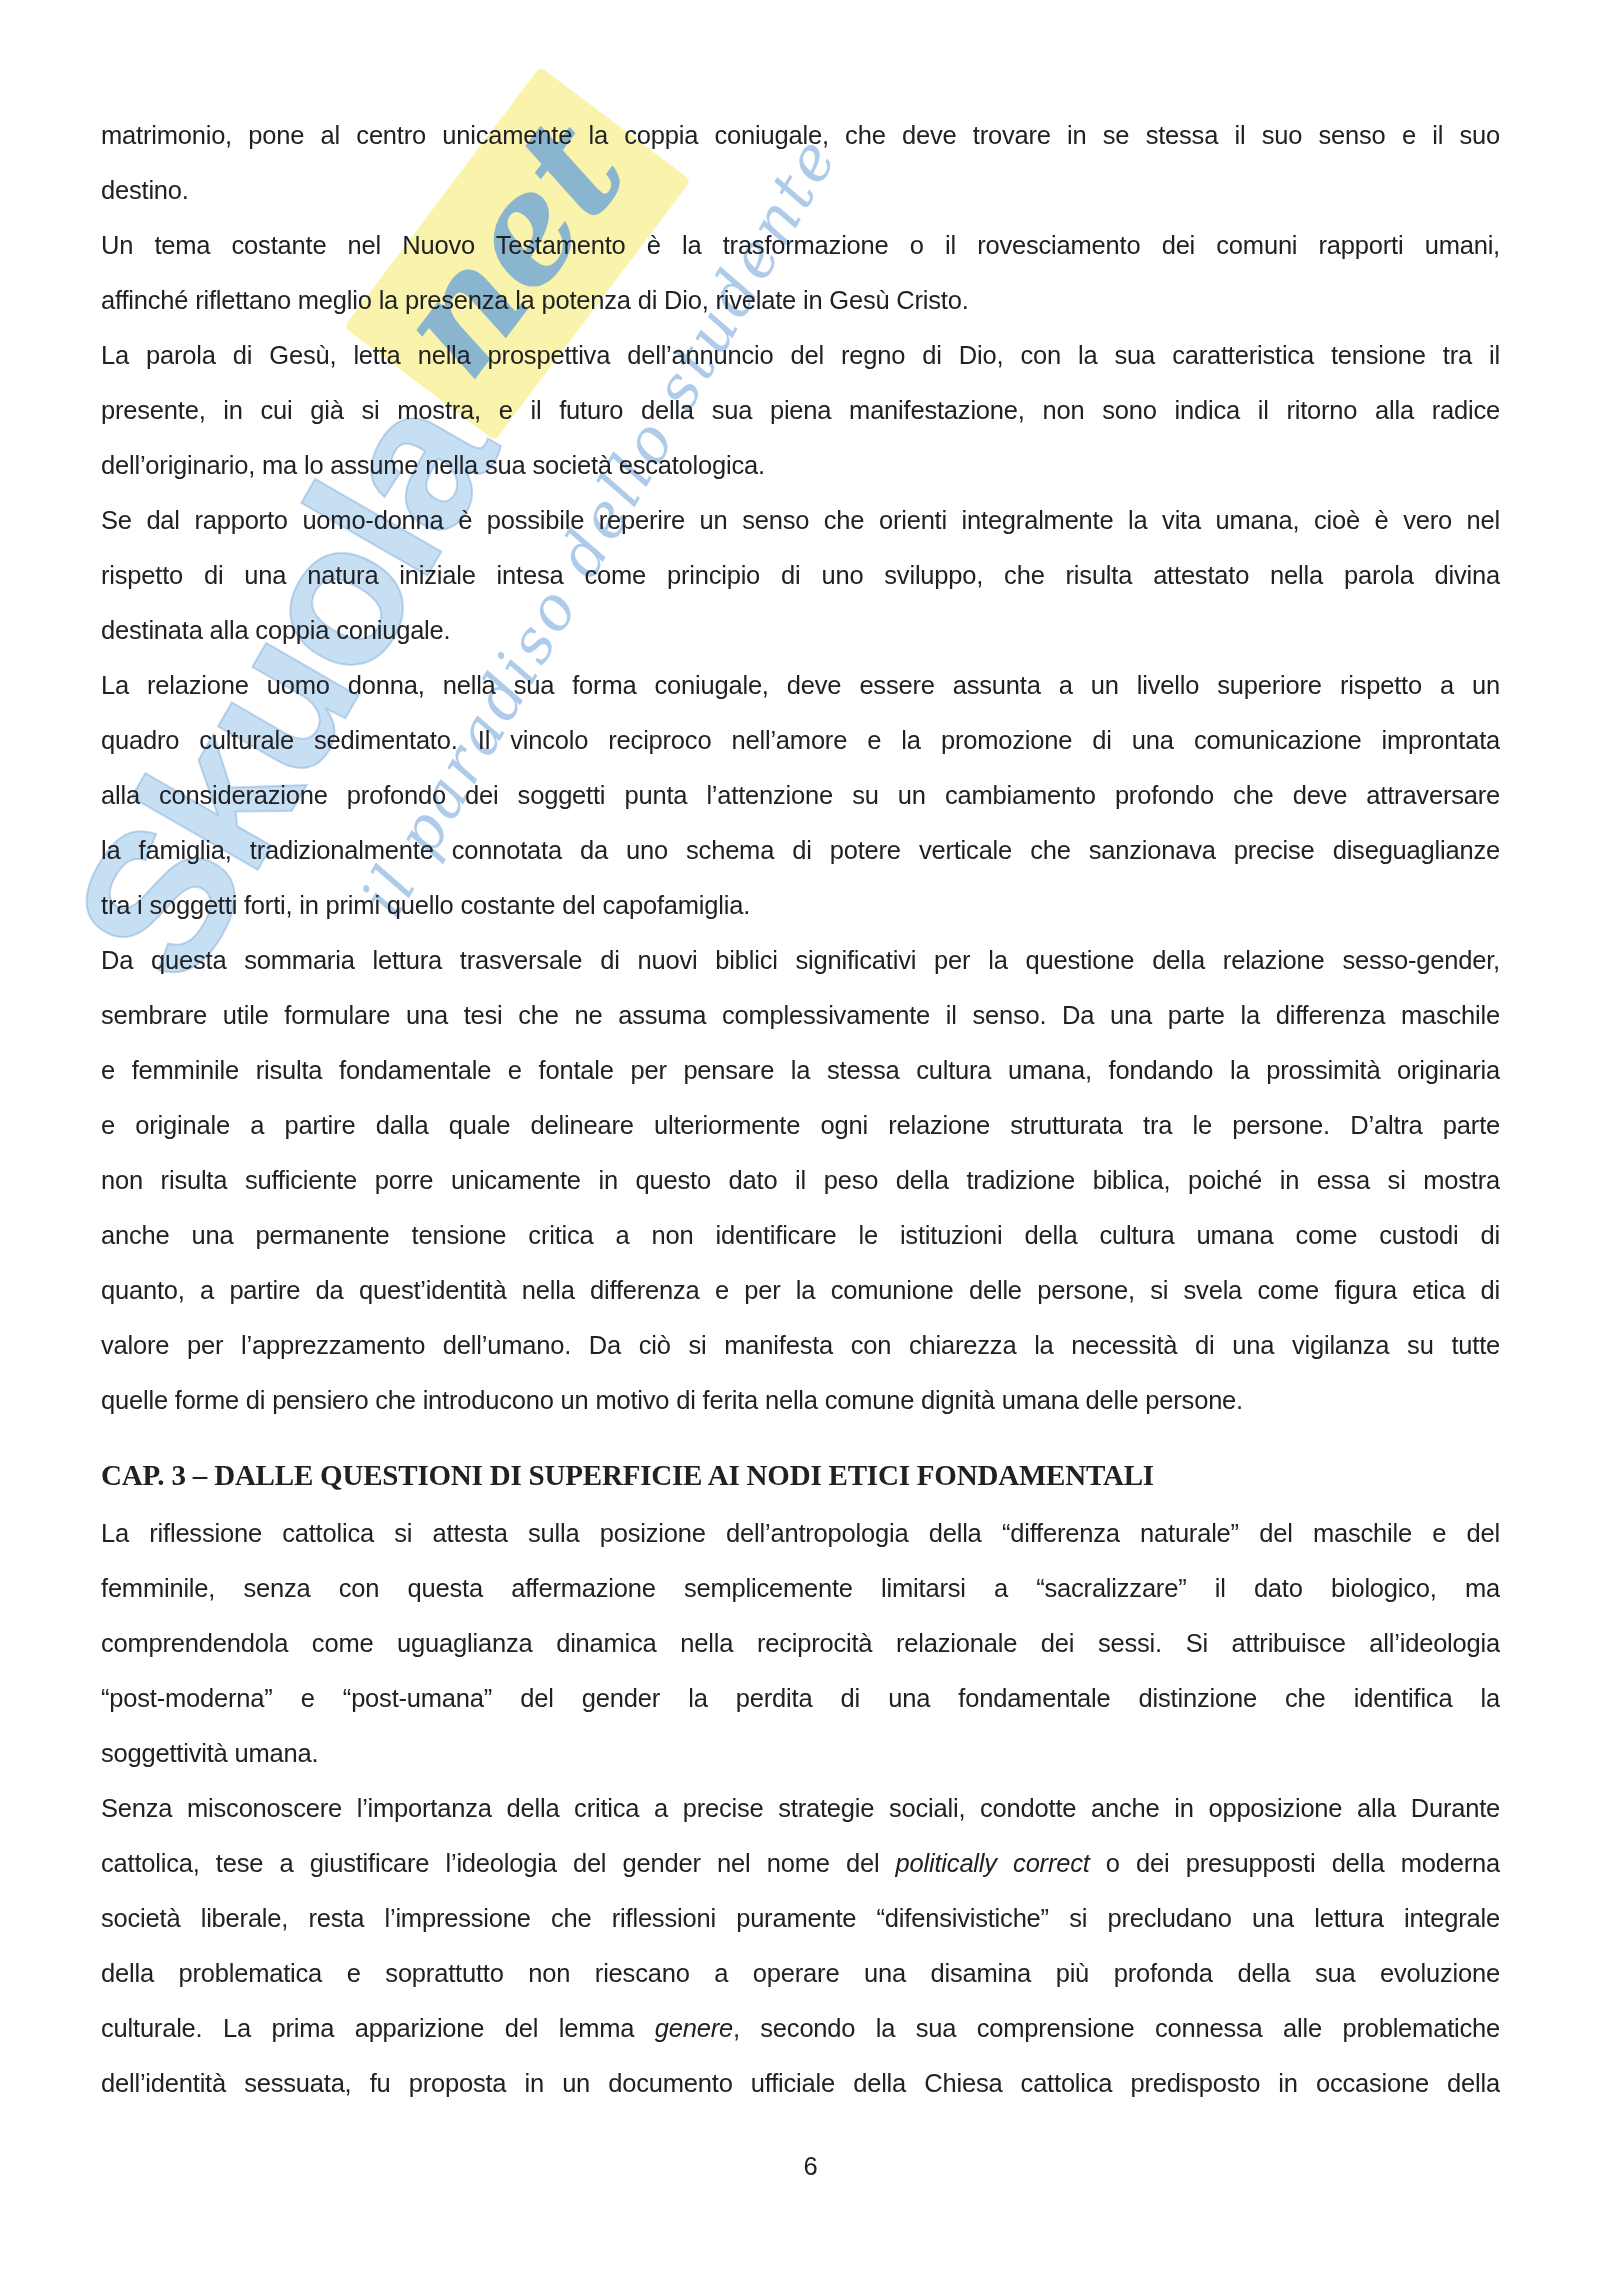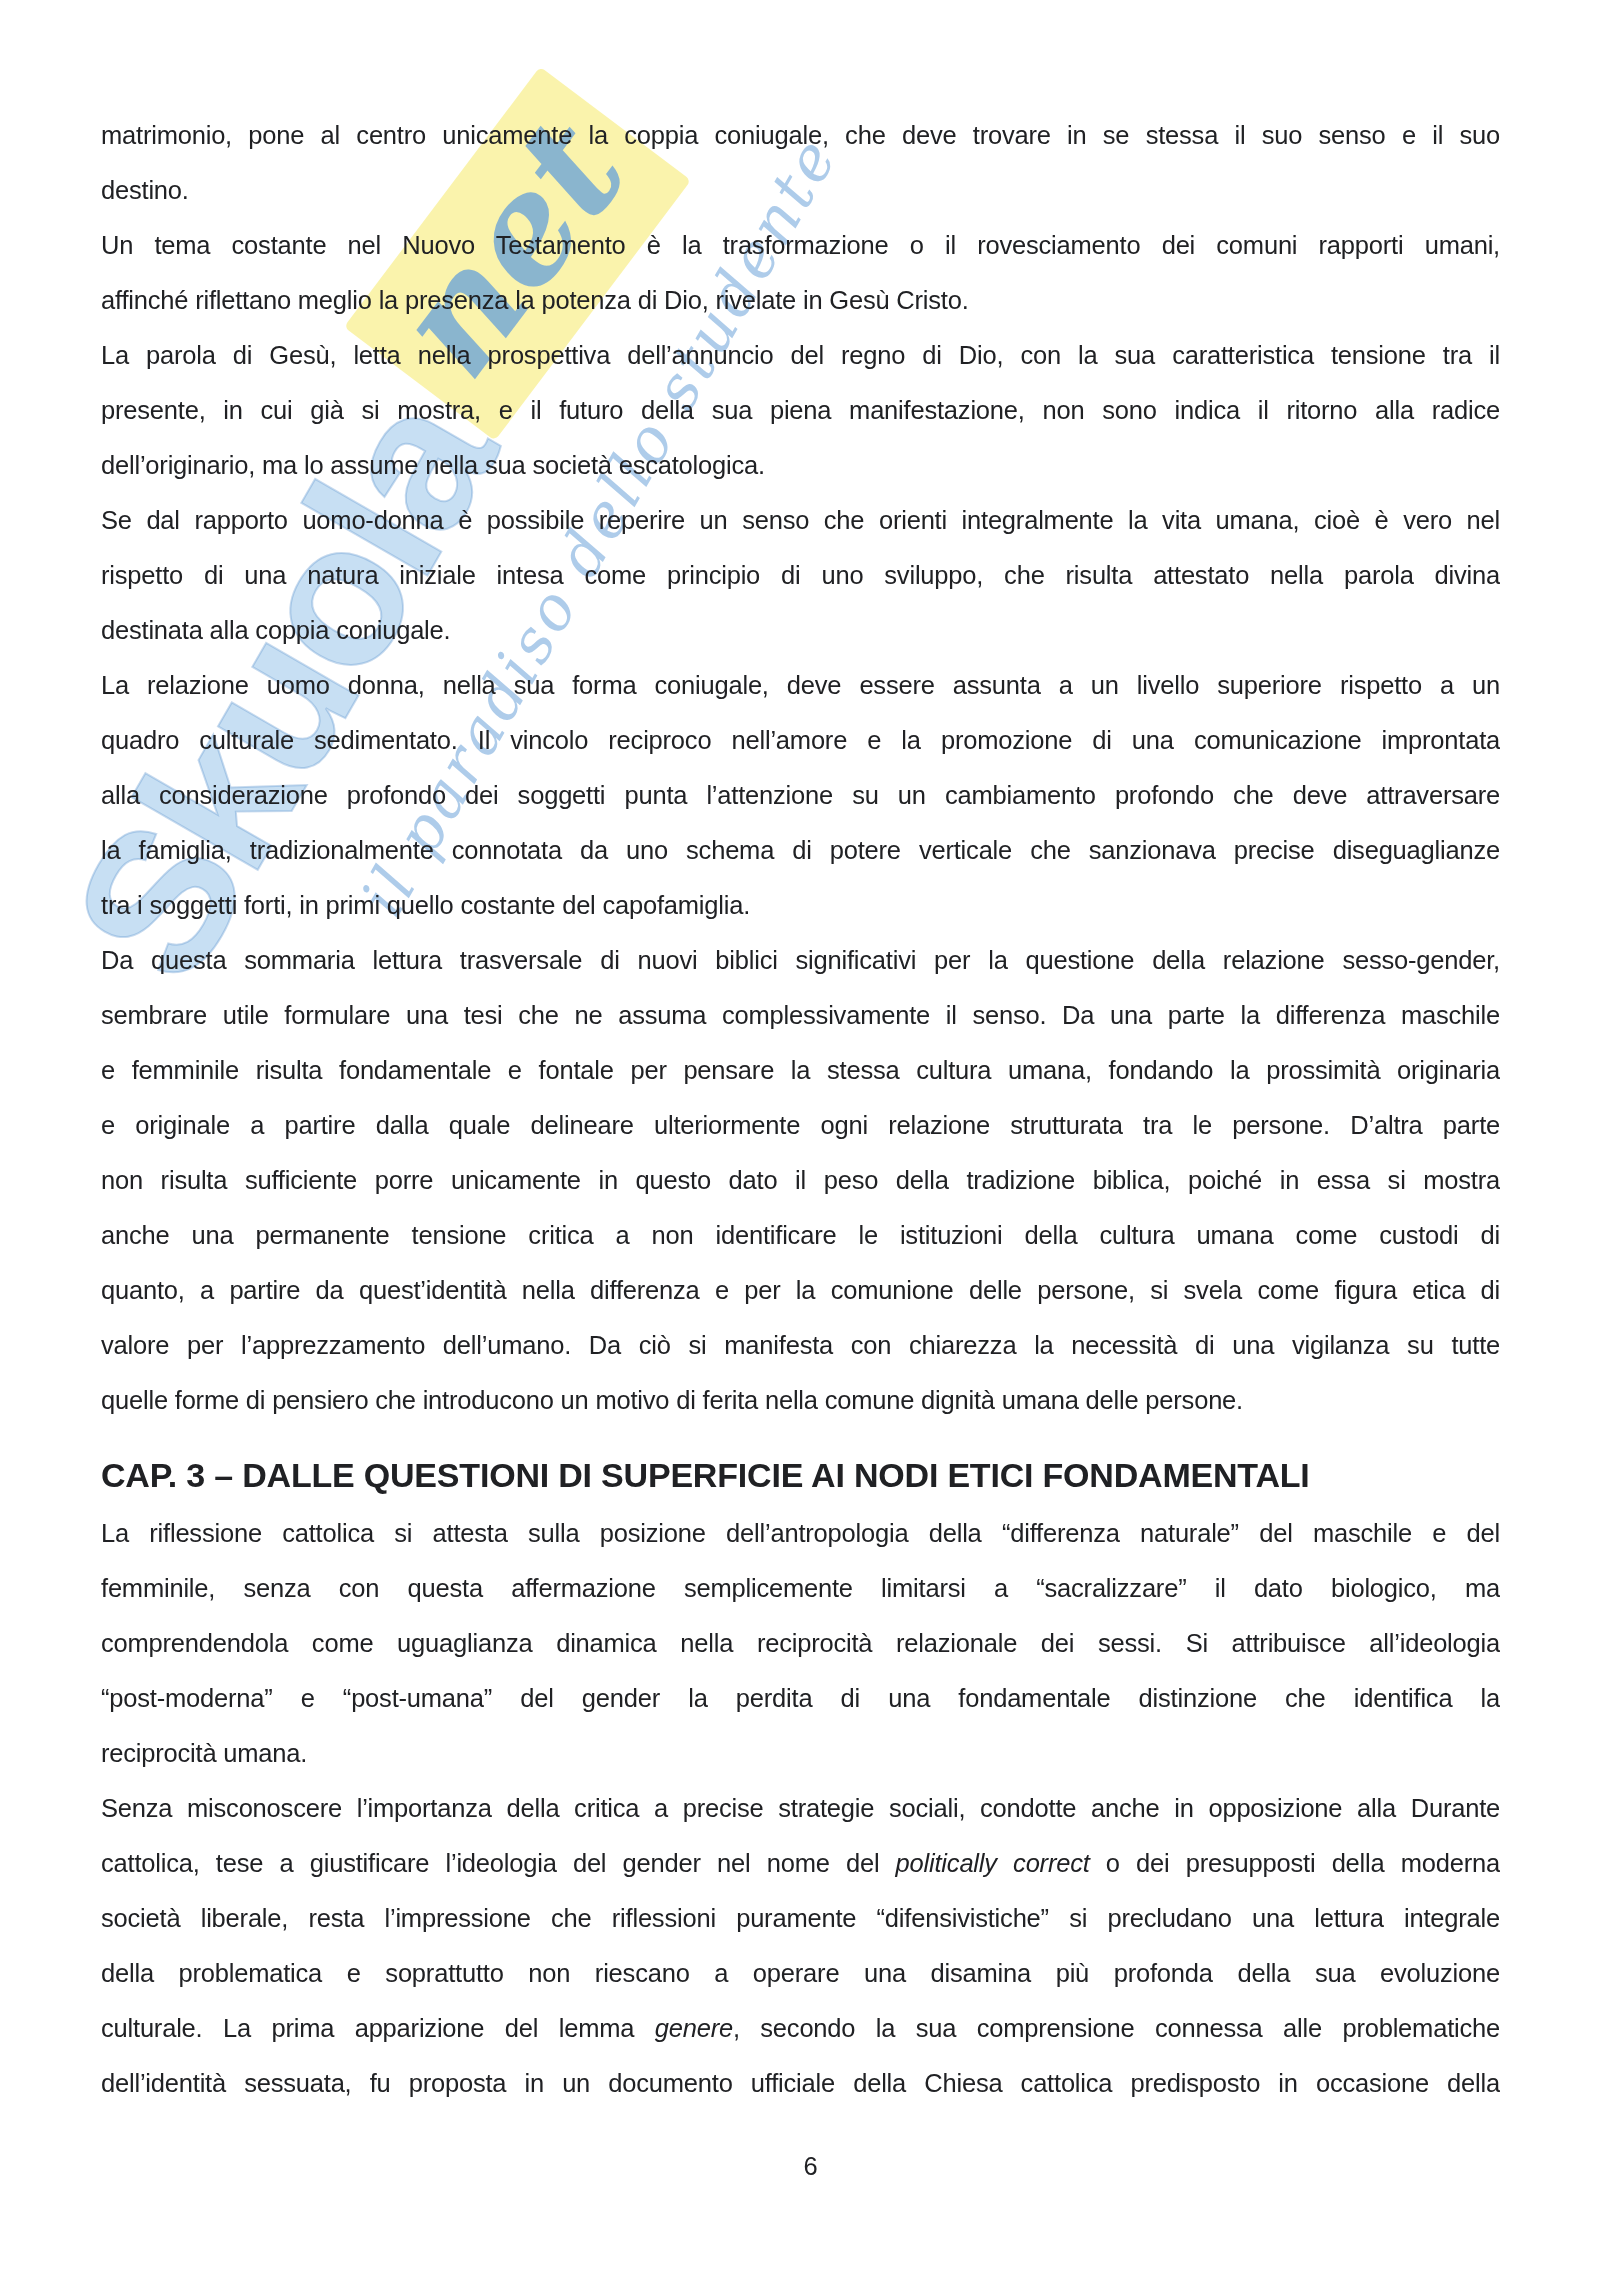--- a/index.html
+++ b/index.html
@@ -87,21 +87,22 @@
     text-align-last:justify;
     text-justify:inter-word;
   }
   .line.final{
     text-align-last:left;
   }
   .heading{
     margin-top:19.6px;
     margin-bottom:3.9px;
     font-weight:700;
-    font-size:34px;
+    font-size:29px;
+    font-family:Liberation Serif, serif;
   }
   .heading .line{
     text-align-last:left;
   }
   .line i{}
 
   
   .pagenum{
     position:absolute;
     left:0;
@@ -165,21 +166,21 @@
         <div class="line final"><span>quelle forme di pensiero che introducono un motivo di ferita nella comune dignità umana delle persone.</span></div>
       </div>
       <div class="heading">
         <div class="line final"><span>CAP. 3 – DALLE QUESTIONI DI SUPERFICIE AI NODI ETICI FONDAMENTALI</span></div>
       </div>
       <div class="para">
         <div class="line"><span>La riflessione cattolica si attesta sulla posizione dell’antropologia della “differenza naturale” del maschile e del</span></div>
         <div class="line"><span>femminile, senza con questa affermazione semplicemente limitarsi a “sacralizzare” il dato biologico, ma</span></div>
         <div class="line"><span>comprendendola come uguaglianza dinamica nella reciprocità relazionale dei sessi. Si attribuisce all’ideologia</span></div>
         <div class="line"><span>“post-moderna” e “post-umana” del gender la perdita di una fondamentale distinzione che identifica la</span></div>
-        <div class="line final"><span>reciprocità umana.</span></div>
+        <div class="line final"><span>soggettività umana.</span></div>
       </div>
       <div class="para">
         <div class="line"><span>Senza misconoscere l’importanza della critica a precise strategie sociali, condotte anche in opposizione alla Durante</span></div>
         <div class="line"><span>cattolica, tese a giustificare l’ideologia del gender nel nome del </span><i>politically correct</i><span> o dei presupposti della moderna</span></div>
         <div class="line"><span>società liberale, resta l’impressione che riflessioni puramente “difensivistiche” si precludano una lettura integrale</span></div>
         <div class="line"><span>della problematica e soprattutto non riescano a operare una disamina più profonda della sua evoluzione</span></div>
         <div class="line"><span>culturale. La prima apparizione del lemma </span><i>genere</i><span>, secondo la sua comprensione connessa alle problematiche</span></div>
         <div class="line"><span>dell’identità sessuata, fu proposta in un documento ufficiale della Chiesa cattolica predisposto in occasione della</span></div>
       </div>
     </main>

